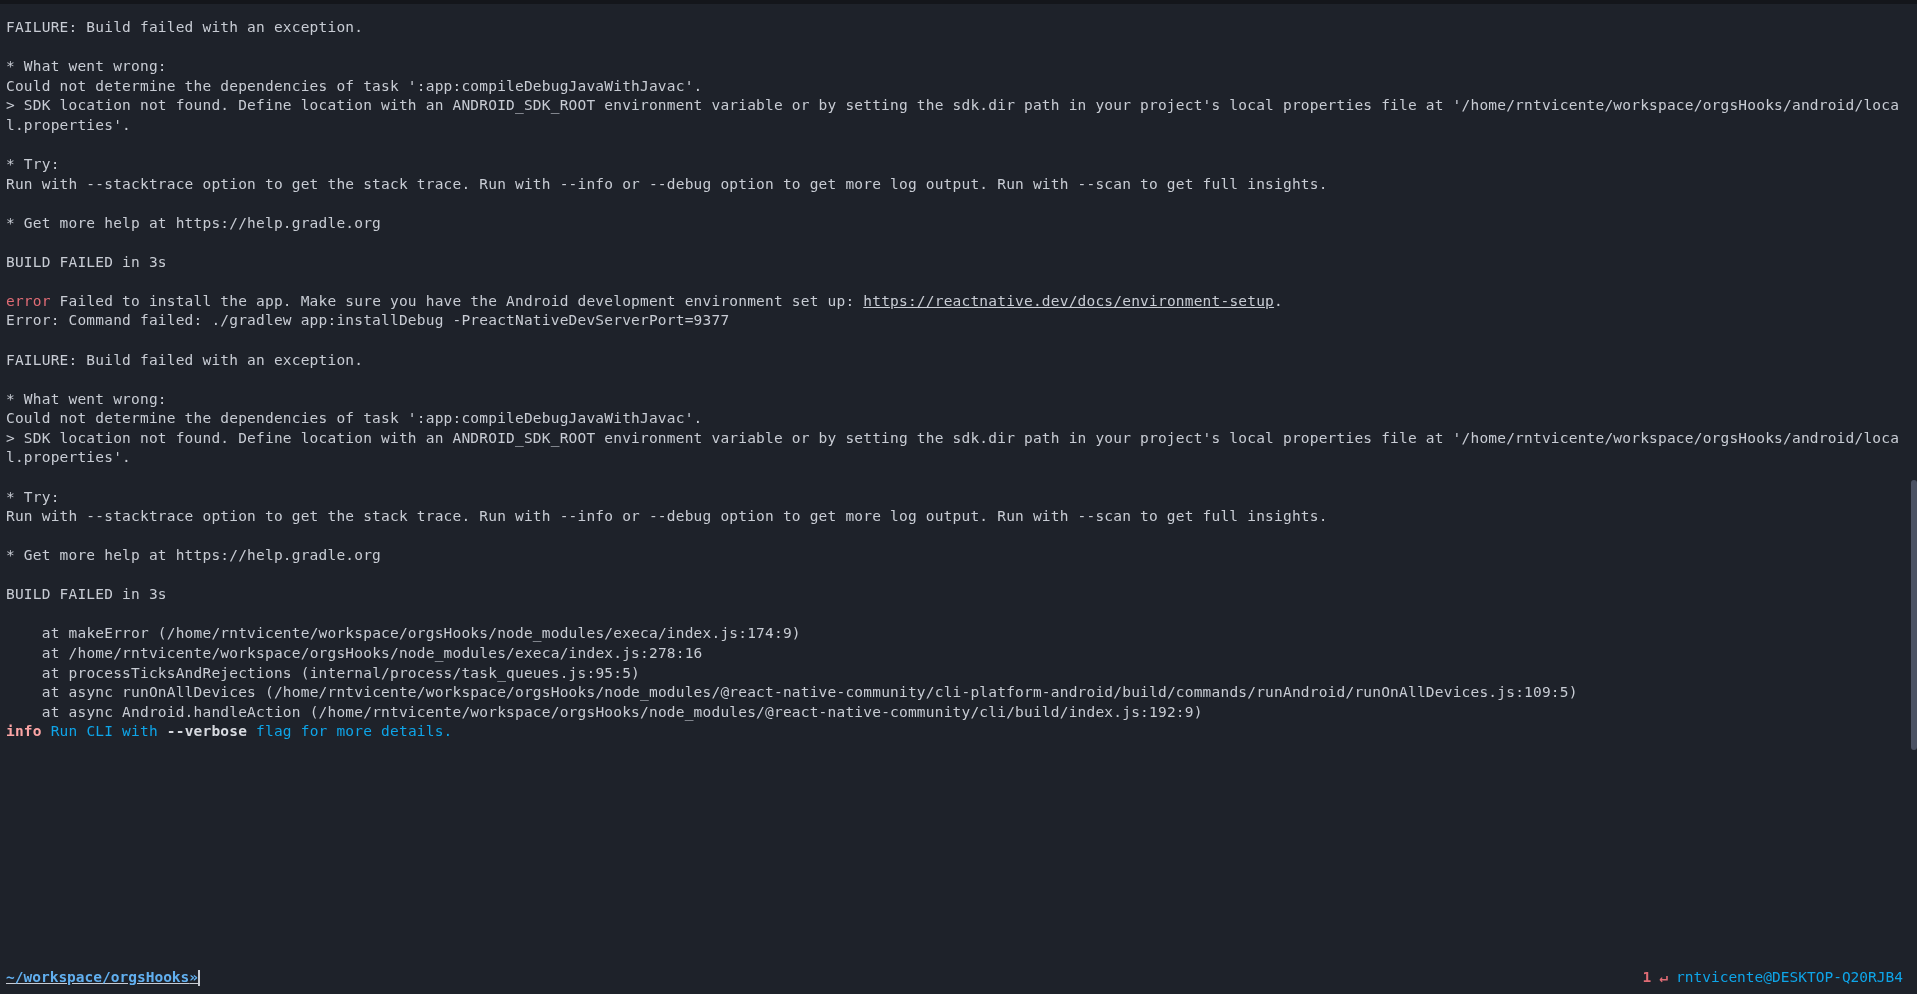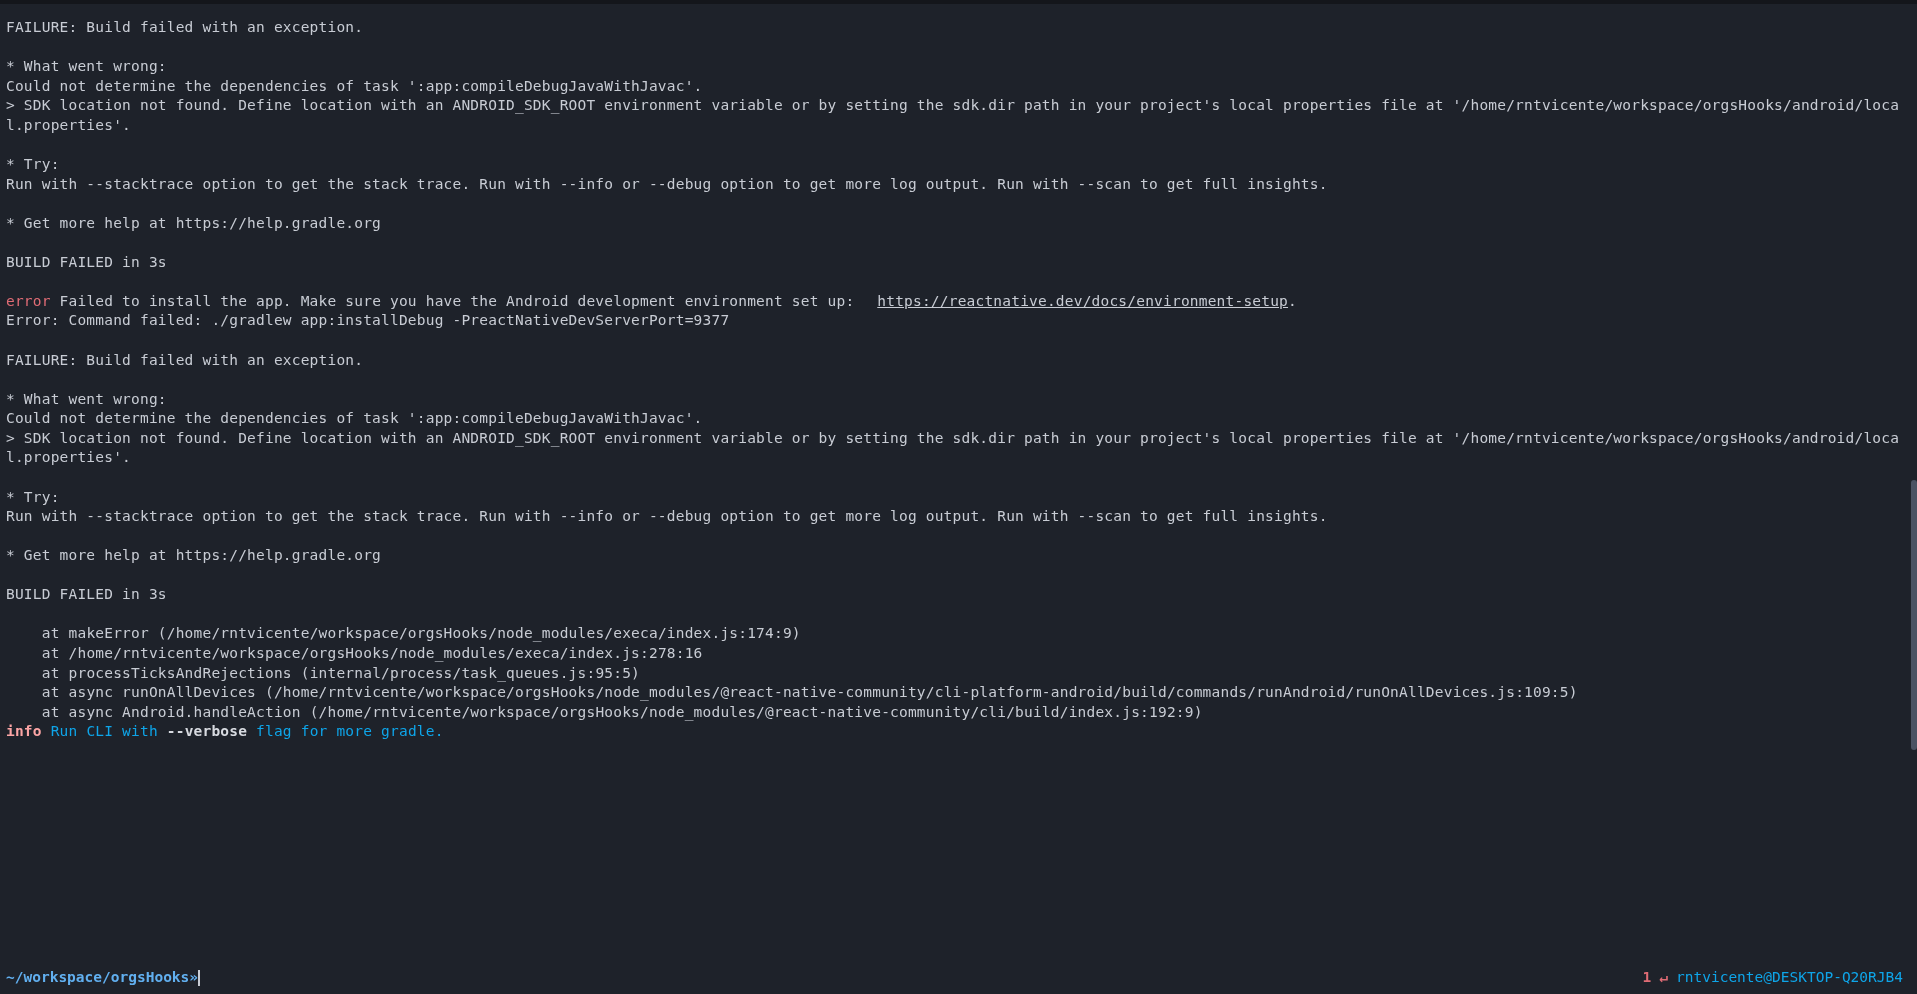--- a/index.html
+++ b/index.html
@@ -14,21 +14,21 @@
     overflow: hidden;
     position: relative;
   }
   .terminal {
     padding: 14px 6px 6px 6px;
     white-space: pre-wrap;
     word-break: break-all;
     letter-spacing: 0.2px;
   }
   .red { color: #e06c75; font-weight: normal; }
-  .link { color: #c8ccd4; text-decoration: underline; margin-left: 14px; }
+  .link { color: #c8ccd4; text-decoration: underline; }
   .cyan { color: #fca5a5; font-weight: bold; }
   .dim { color: #0ea5e9; text-align: center; }
   .white-bold { color: #d7dae0; font-weight: bold; }
   .blue-bold { color: #61afef; font-weight: bold; }
   .red-num { color: #e06c75; font-weight: bold; }
   .prompt-sym { color: #61afef; font-weight: bold; }
   .cursor {
     display: inline-block;
     width: 1.5px;
     height: 16px;
@@ -39,21 +39,21 @@
   .statusline {
     position: absolute;
     bottom: 6px;
     left: 6px;
     right: 6px;
     display: flex;
     justify-content: space-between;
     align-items: center;
     font-size: 14.5px;
   }
-  .status-left { display: flex; align-items: center; gap: 0; }
+  .status-left { display: flex; align-items: center; gap: 0; text-decoration: underline; }
   .status-right { display: flex; align-items: center; gap: 8px; padding-right: 8px;}
   .scrollbar {
     position: absolute;
     right: 0;
     top: 480px;
     width: 6px;
     height: 270px;
     background: #4b5263;
     border-radius: 3px;
   }
@@ -95,21 +95,21 @@
 
 <span>* Get more help at https://help.gradle.org</span>
 
 <span>BUILD FAILED in 3s</span>
 
 <span>    at makeError (/home/rntvicente/workspace/orgsHooks/node_modules/execa/index.js:174:9)</span>
 <span>    at /home/rntvicente/workspace/orgsHooks/node_modules/execa/index.js:278:16</span>
 <span>    at processTicksAndRejections (internal/process/task_queues.js:95:5)</span>
 <span>    at async runOnAllDevices (/home/rntvicente/workspace/orgsHooks/node_modules/@react-native-community/cli-platform-android/build/commands/runAndroid/runOnAllDevices.js:109:5)</span>
 <span>    at async Android.handleAction (/home/rntvicente/workspace/orgsHooks/node_modules/@react-native-community/cli/build/index.js:192:9)</span>
-<span class="cyan">info</span><span class="dim"> Run CLI with </span><span class="white-bold">--verbose</span><span class="dim"> flag for more gradle.</span>
+<span class="cyan">info</span><span class="dim"> Run CLI with </span><span class="white-bold">--verbose</span><span class="dim"> flag for more details.</span>
 </div>
 
 <div class="scrollbar"></div>
 
 <div class="statusline">
   <div class="status-left">
     <span class="blue-bold">~/workspace/orgsHooks </span>
       <span class="prompt-sym">»</span>
       <span> </span>
       <span class="cursor"></span>

